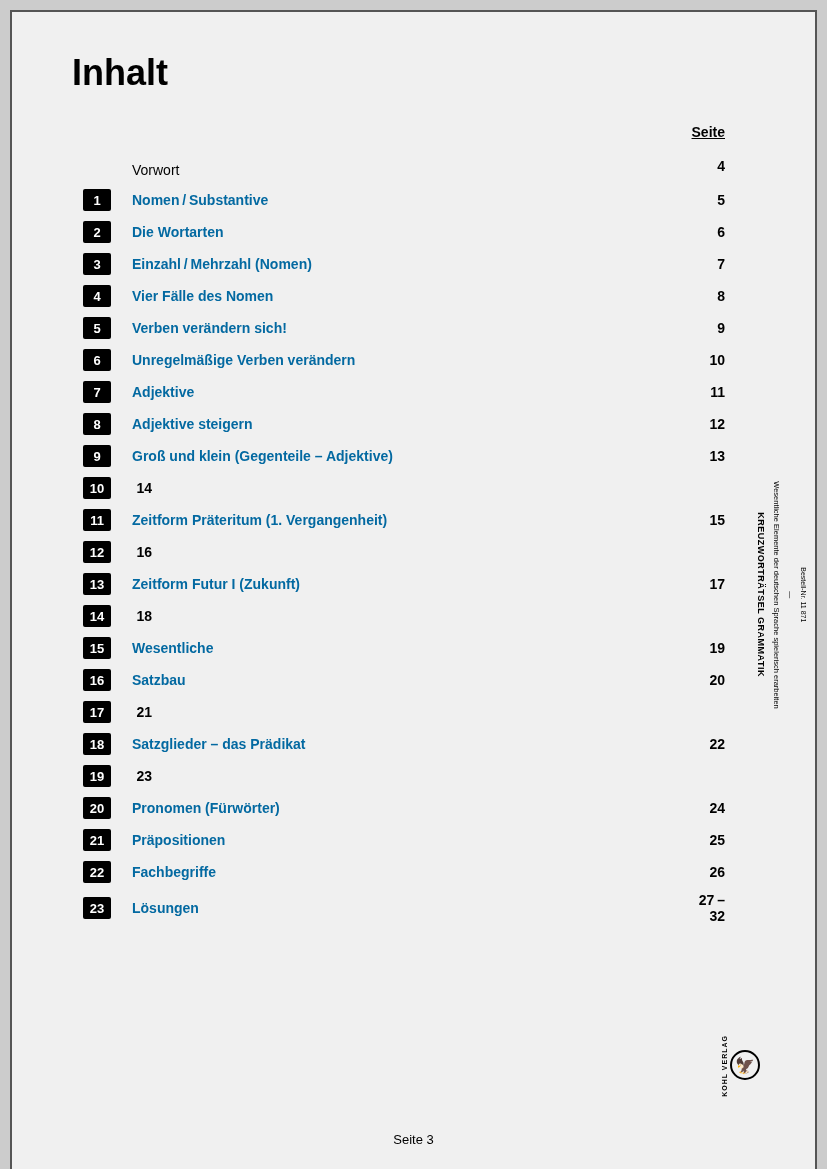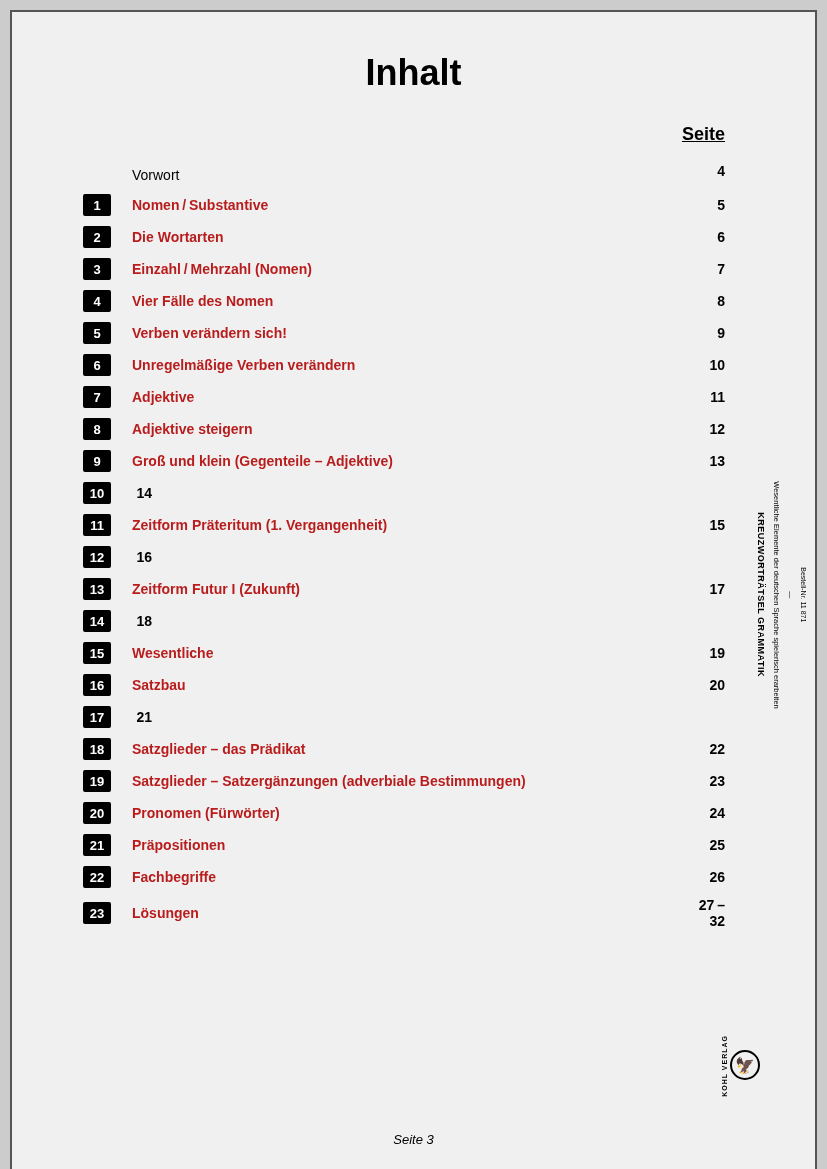--- a/index.html
+++ b/index.html
@@ -14,34 +14,34 @@
     }
     .page {
       width: 827px;
       min-height: 1169px;
       background: #f0f0f0;
       border: 2px solid #555;
       position: relative;
       padding: 40px 60px 60px 60px;
     }
     .title {
-      text-align: center;
+      text-align: left;
       font-size: 36px;
       font-weight: bold;
       margin-bottom: 30px;
       color: #000;
     }
     .seite-header {
       display: flex;
       justify-content: flex-end;
       margin-bottom: 8px;
       padding-right: 30px;
     }
     .seite-label {
-      font-size: 18px;
+      font-size: 14px;
       font-weight: bold;
       text-decoration: underline;
       color: #000;
     }
     .toc-table {
       width: 100%;
     }
     .toc-row {
       display: flex;
       align-items: center;
@@ -64,21 +64,21 @@
       height: 22px;
       display: flex;
       align-items: center;
       justify-content: center;
       border-radius: 2px;
     }
     .toc-text-cell {
       flex: 1;
       font-size: 14px;
       font-weight: bold;
-      color: #b91c1c;
+      color: #0369a1;
       padding-left: 10px;
     }
     .toc-page-cell {
       width: 60px;
       text-align: right;
       font-size: 14px;
       font-weight: bold;
       color: #000;
       padding-right: 30px;
     }
@@ -158,21 +158,20 @@
       text-orientation: mixed;
       transform: rotate(180deg);
     }
     .footer-text {
       position: absolute;
       bottom: 30px;
       left: 0;
       right: 0;
       text-align: center;
       font-size: 13px;
-      font-style: italic;
       color: #000;
     }
   </style>
 </head>
 <body>
 
 <div class="page">
 
   <div class="title">Inhalt</div>
 
@@ -307,21 +306,20 @@
         <div class="toc-num-cell">
           <div class="num-badge">18</div>
         </div>
         <div class="toc-text-cell">Satzglieder – das Prädikat</div>
         <div class="toc-page-cell">22</div>
       </div>
       <div class="toc-row">
         <div class="toc-num-cell">
           <div class="num-badge">19</div>
         </div>
-        <div class="toc-text-cell">Satzglieder – Satzergänzungen (adverbiale Bestimmungen)</div>
         <div class="toc-page-cell">23</div>
       </div>
       <div class="toc-row">
         <div class="toc-num-cell">
           <div class="num-badge">20</div>
         </div>
         <div class="toc-text-cell">Pronomen (Fürwörter)</div>
         <div class="toc-page-cell">24</div>
       </div>
       <div class="toc-row">

